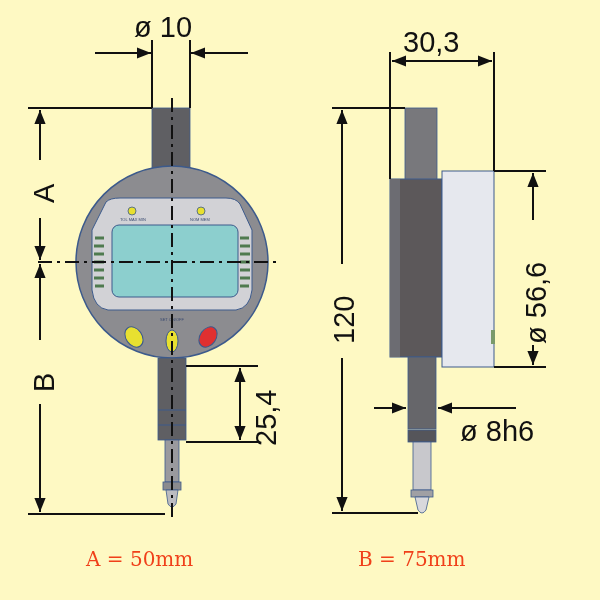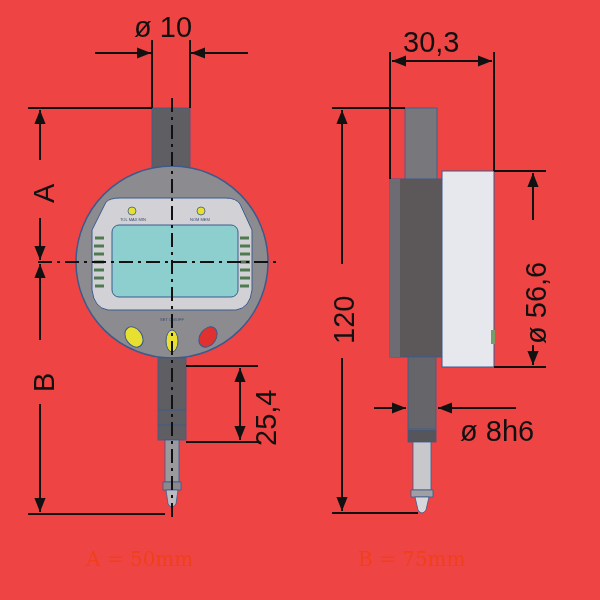--- a/index.html
+++ b/index.html
@@ -1,16 +1,16 @@
 <!DOCTYPE html>
 <html><head>
 <meta charset="utf-8">
 <style>
   html, body { margin: 0; padding: 0; background: #ffffff; }
-  #stage { position: relative; width: 600px; height: 600px; background: #ef4444; overflow: hidden; }
+  #stage { position: relative; width: 600px; height: 600px; background: #fef9c3; overflow: hidden; }
   svg { position: absolute; left: 0; top: 0; }
   .dim-text { font-family: "Liberation Sans", sans-serif; font-size: 29px; fill: #111111; }
   .caption { font-family: "DejaVu Serif", serif; font-size: 20px; fill: #f0401a; }
   .tiny { font-family: "Liberation Sans", sans-serif; font-size: 4px; fill: #3a4a70; }
 </style>
 </head>
 <body>
 
 <div id="stage">
 <svg width="600" height="600" viewBox="0 0 600 600">

